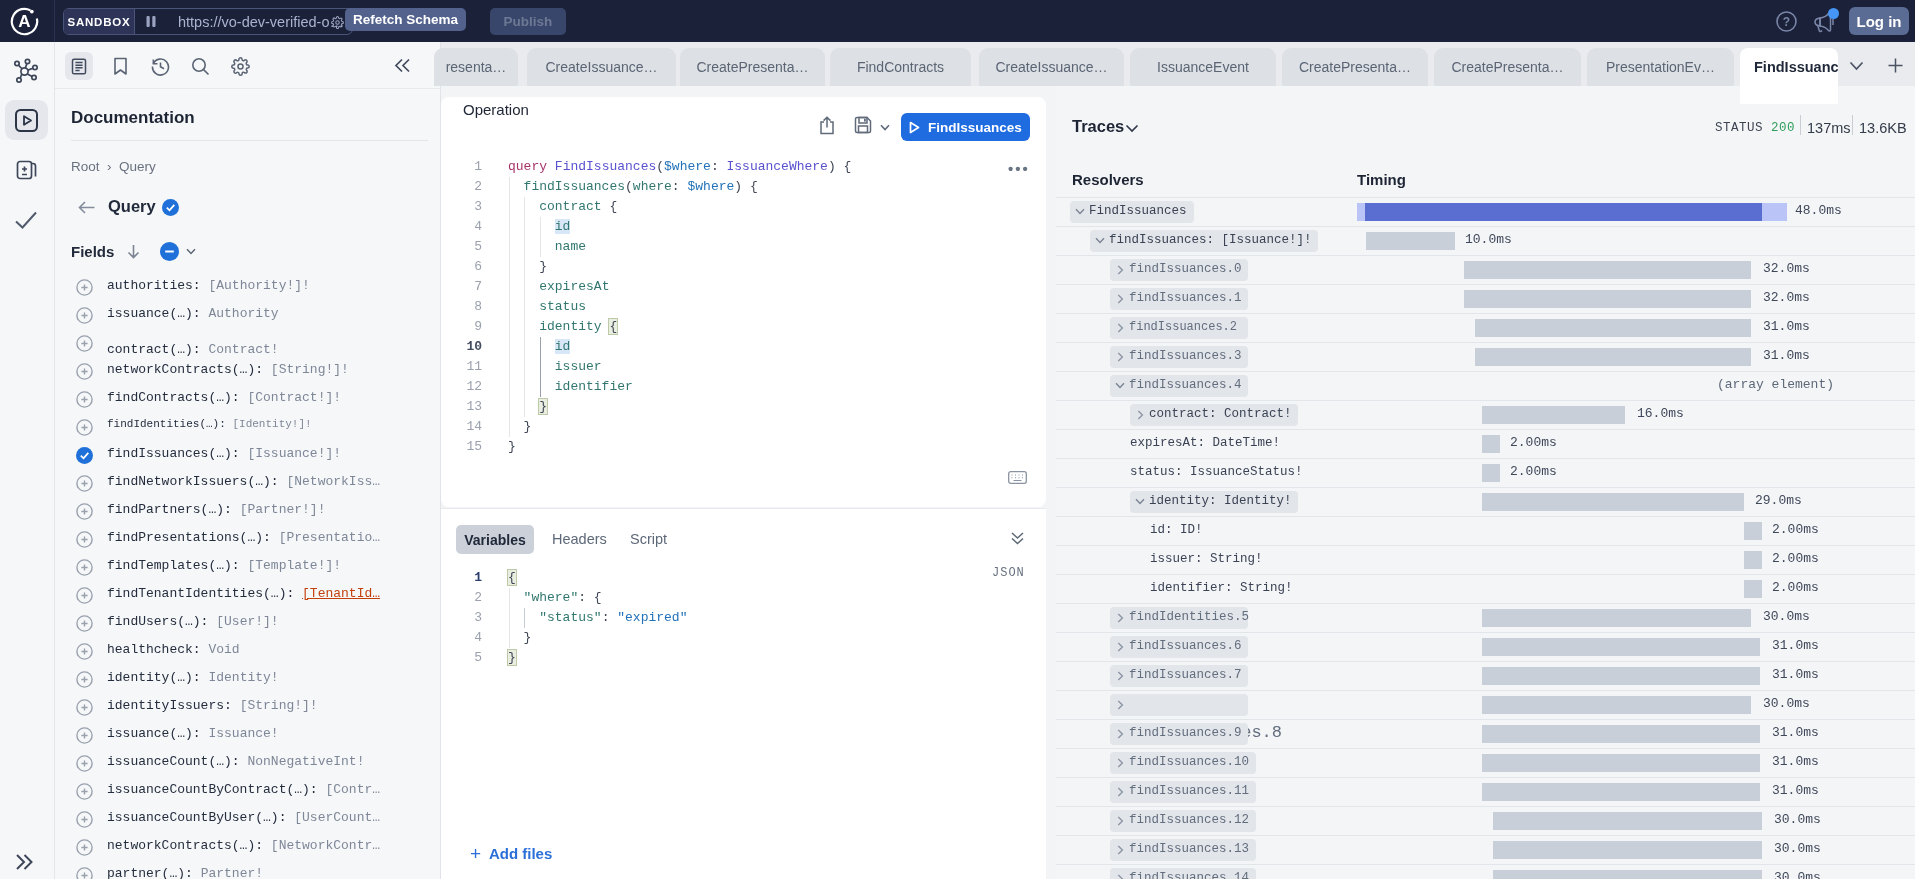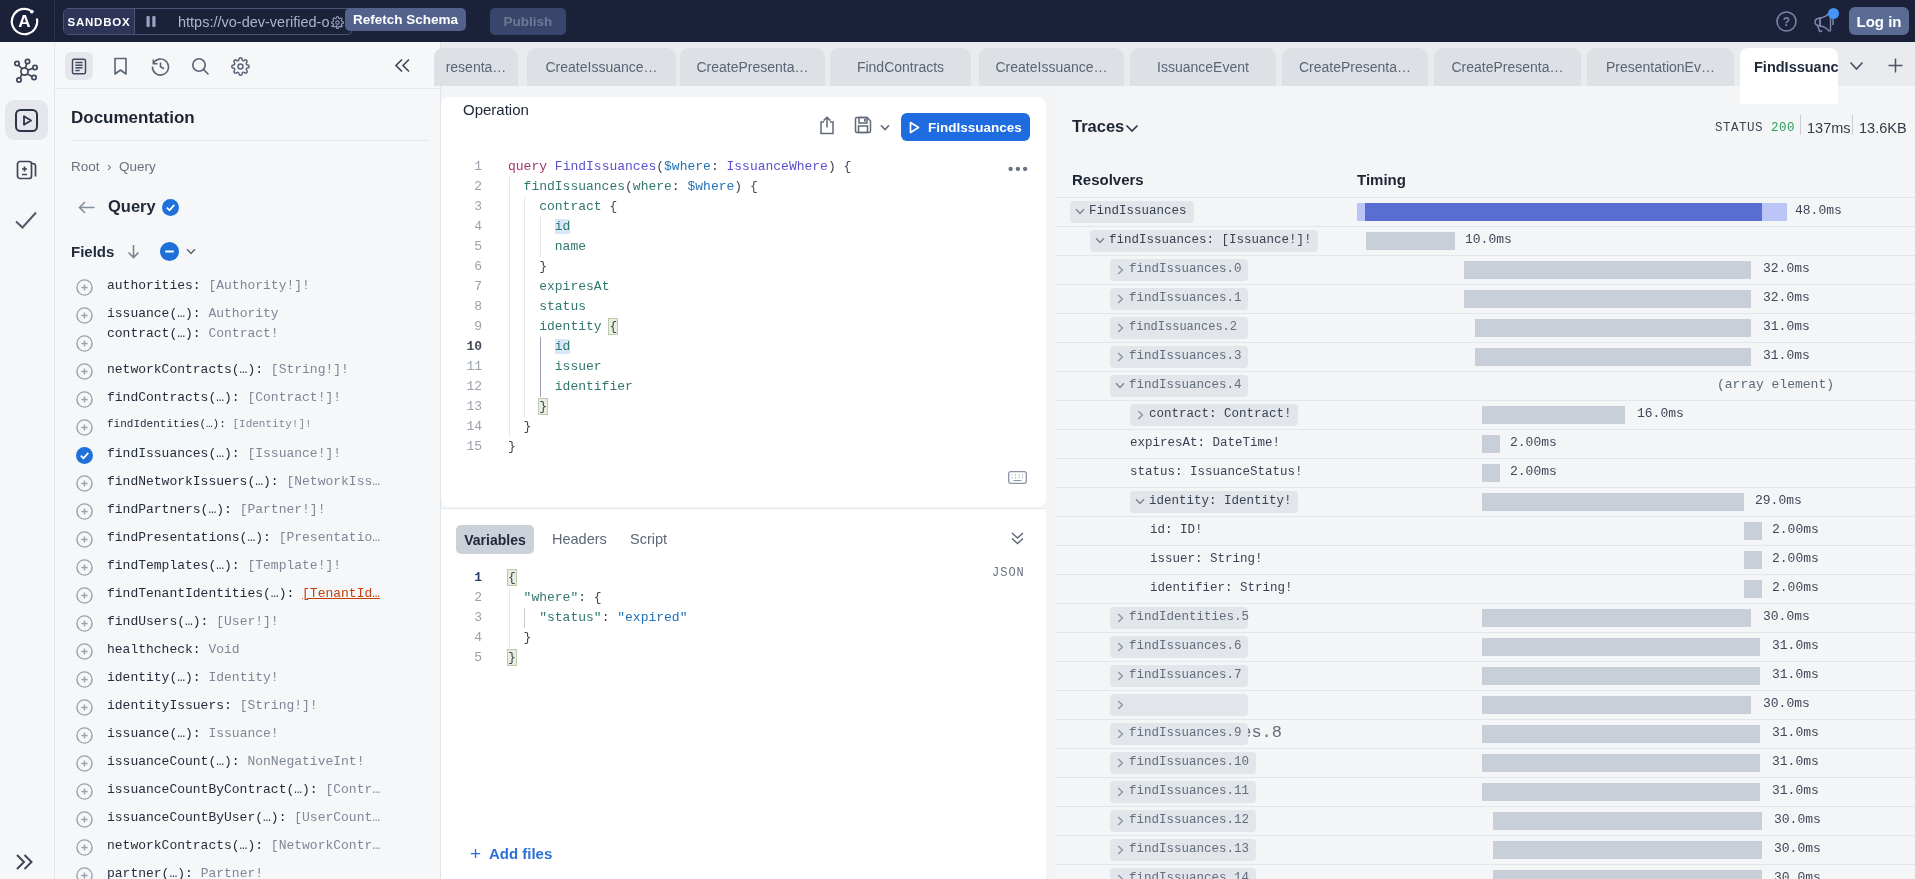--- a/index.html
+++ b/index.html
@@ -127,21 +127,21 @@
 <div class="abs mono" style="left:52px;top:236px;font-size:13px;white-space:nowrap;"><span style="color:#242d3d;">authorities:</span> <span style="color:#7e8797;">[Authority!]!</span></div>
 <svg class="abs" style="left:21px;top:265px;" width="17" height="17" viewBox="0 0 17 17" fill="none" stroke="#99a1ad" stroke-width="1.4">
       <circle cx="8.5" cy="8.5" r="7.6"></circle>
       <path d="M8.5 5.4 L8.5 11.6 M5.4 8.5 L11.6 8.5"></path>
     </svg>
 <div class="abs mono" style="left:52px;top:264px;font-size:13px;white-space:nowrap;"><span style="color:#242d3d;">issuance(…):</span> <span style="color:#7e8797;">Authority</span></div>
 <svg class="abs" style="left:21px;top:293px;" width="17" height="17" viewBox="0 0 17 17" fill="none" stroke="#99a1ad" stroke-width="1.4">
       <circle cx="8.5" cy="8.5" r="7.6"></circle>
       <path d="M8.5 5.4 L8.5 11.6 M5.4 8.5 L11.6 8.5"></path>
     </svg>
-<div class="abs mono" style="left:52px;top:284px;font-size:13px;white-space:nowrap;"><span style="color:#242d3d;">contract(…):</span> <span style="color:#7e8797;">Contract!</span></div>
+<div class="abs mono" style="left:52px;top:300px;font-size:13px;white-space:nowrap;"><span style="color:#242d3d;">contract(…):</span> <span style="color:#7e8797;">Contract!</span></div>
 <svg class="abs" style="left:21px;top:321px;" width="17" height="17" viewBox="0 0 17 17" fill="none" stroke="#99a1ad" stroke-width="1.4">
       <circle cx="8.5" cy="8.5" r="7.6"></circle>
       <path d="M8.5 5.4 L8.5 11.6 M5.4 8.5 L11.6 8.5"></path>
     </svg>
 <div class="abs mono" style="left:52px;top:320px;font-size:13px;white-space:nowrap;"><span style="color:#242d3d;">networkContracts(…):</span> <span style="color:#7e8797;">[String!]!</span></div>
 <svg class="abs" style="left:21px;top:349px;" width="17" height="17" viewBox="0 0 17 17" fill="none" stroke="#99a1ad" stroke-width="1.4">
       <circle cx="8.5" cy="8.5" r="7.6"></circle>
       <path d="M8.5 5.4 L8.5 11.6 M5.4 8.5 L11.6 8.5"></path>
     </svg>
 <div class="abs mono" style="left:52px;top:348px;font-size:13px;white-space:nowrap;"><span style="color:#242d3d;">findContracts(…):</span> <span style="color:#7e8797;">[Contract!]!</span></div>

